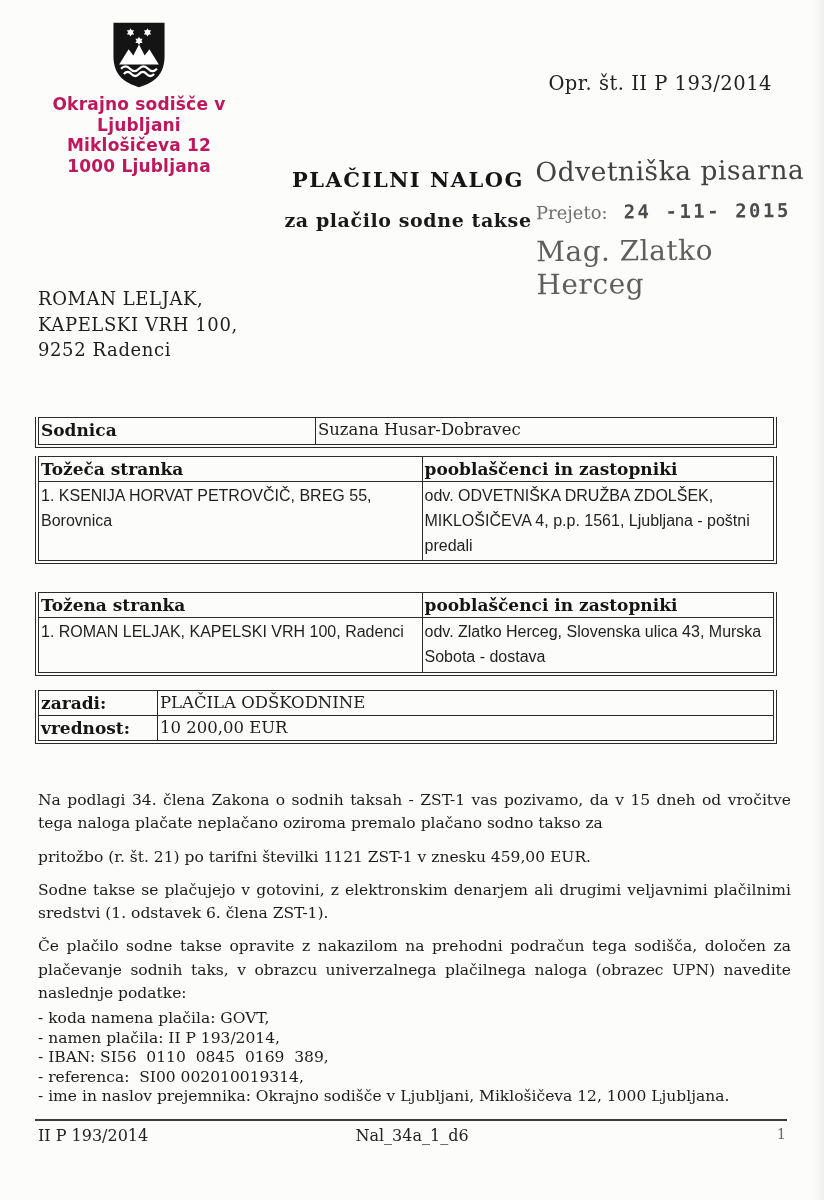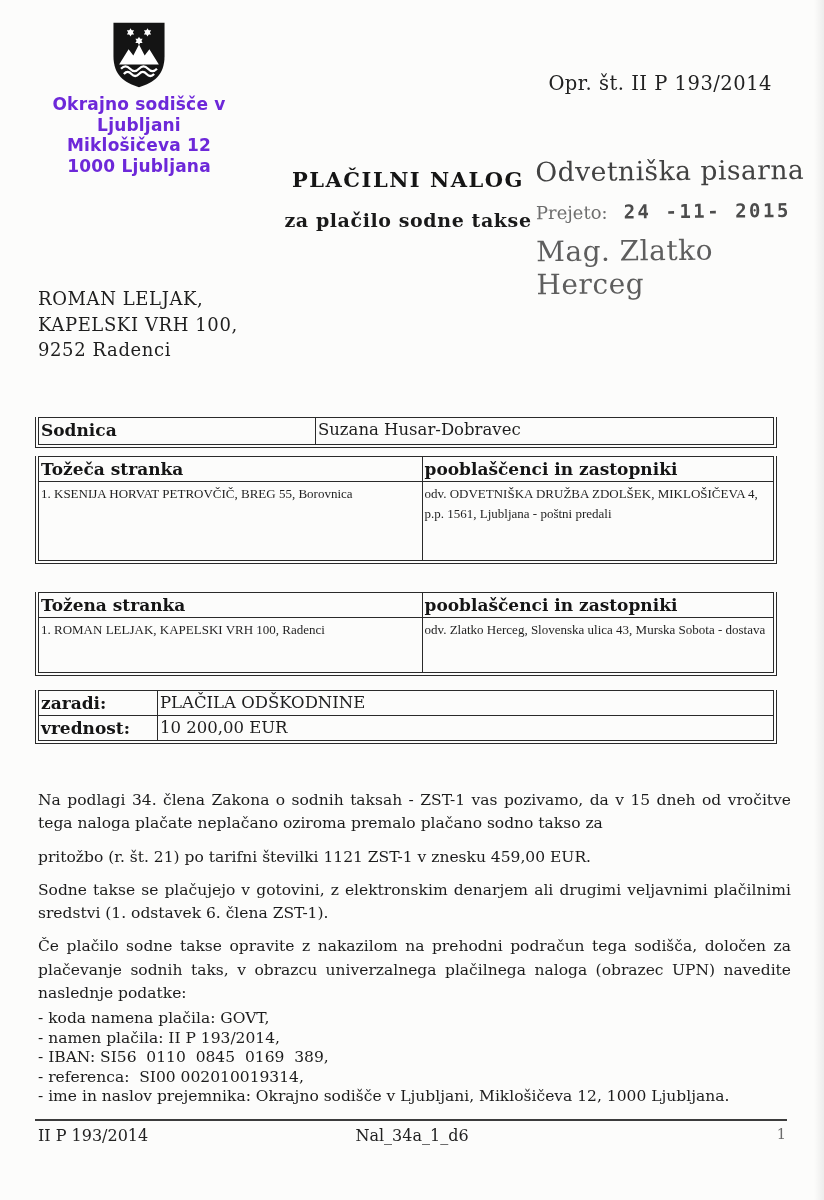--- a/index.html
+++ b/index.html
@@ -11,21 +11,21 @@
   .page::after {
     content:""; position:absolute; top:0; right:0; bottom:0; width:10px;
     background:linear-gradient(90deg, rgba(0,0,0,0), rgba(0,0,0,0.06));
     pointer-events:none;
   }
 
   
   .letterhead { position:absolute; left:16px; top:20px; width:246px; text-align:center; }
   .crest { display:block; margin:0 auto 4px auto; }
   .court-line { font-family:"DejaVu Sans", "Liberation Sans", sans-serif; font-weight:bold;
-                font-size:17px; line-height:1.22; color:#6d28d9; letter-spacing:0.2px; }
+                font-size:17px; line-height:1.22; color:#be185d; letter-spacing:0.2px; }
 
   .case-ref { position:absolute; top:72px; right:52px; font-size:19.5px; color:#222; letter-spacing:0.5px; }
 
   
   .doc-title { position:absolute; left:280px; top:167px; width:256px; text-align:center; }
   .doc-title-main { font-size:21px; font-weight:bold; letter-spacing:1.5px; color:#151515; }
   .doc-title-sub  { margin-top:17px; font-size:19px; font-weight:bold; letter-spacing:0.6px; color:#1a1a1a; }
 
   
   .stamp { position:absolute; left:536px; top:155px; width:276px; transform:rotate(-0.5deg); }
@@ -40,21 +40,21 @@
   .recipient { position:absolute; left:38px; top:286px; font-size:18px; line-height:1.42; letter-spacing:0.6px; }
 
   
   .tbl { position:absolute; left:35px; width:742px;
          border-left:1px solid #2a2a2a; border-right:1px solid #2a2a2a; border-bottom:1px solid #2a2a2a;
          padding:0 2px 2px 2px; box-sizing:border-box; }
   .tbl table { width:100%; border-collapse:collapse; table-layout:fixed; }
   .tbl td { border:1.5px solid #2a2a2a; vertical-align:top; padding:2px 2px; }
   .hd { font-weight:bold; font-size:17px; color:#151515; }
   .serif-val { font-size:16.5px; }
-  .sans-val { font-family:Liberation Serif, serif; font-size:13px;
+  .sans-val { font-family:Liberation Sans, sans-serif; font-size:16px;
               line-height:1.55; color:#1f1f1f; }
   #tbl-judge   { top:417px; }
   #tbl-judge td { height:22px; }
   #tbl-plaintiff { top:456px; }
   #tbl-plaintiff .datarow td { height:74px; }
   #tbl-defendant { top:592px; }
   #tbl-defendant .datarow td { height:50px; }
   #tbl-subject { top:690px; }
   #tbl-subject td { height:20px; }
   .c1 { width:37%; }

